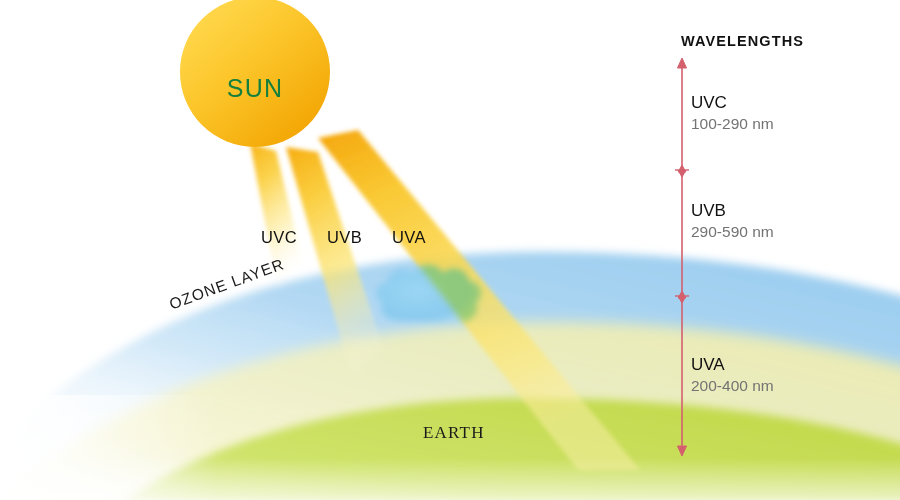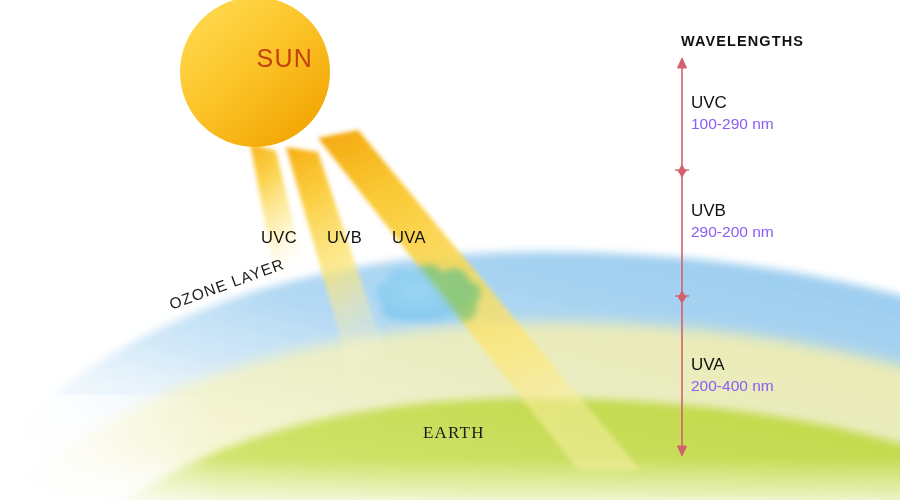--- a/index.html
+++ b/index.html
@@ -13,25 +13,25 @@
   #stage{position:absolute;left:0;top:0;width:900px;height:500px;}
   svg.layer{position:absolute;left:0;top:0;width:900px;height:500px;}
 
   .lbl{
     position:absolute;
     color:#1a1a1a;
     white-space:nowrap;
     font-family:"Liberation Sans", sans-serif;
   }
   #sun-label{
-    left:197px;top:44px;width:116px;
-    text-align:right;
+    left:197px;top:74px;width:116px;
+    text-align:center;
     font-size:25px;
     letter-spacing:1.2px;
-    color:#c2410c;
+    color:#15803d;
   }
   .ray-label{font-size:16.5px;letter-spacing:.4px;color:#111;}
   #ray-label-uvc{left:261px;top:228px;}
   #ray-label-uvb{left:327px;top:228px;}
   #ray-label-uva{left:392px;top:228px;}
 
   #ozone-label{
     left:170px;top:296px;
     font-size:15.5px;
     letter-spacing:1.1px;
@@ -55,21 +55,21 @@
     color:#111;
   }
   .band{position:absolute;left:691px;}
   .band .band-name{
     font-size:17px;
     color:#111;
     line-height:21px;
   }
   .band .band-range{
     font-size:15.5px;
-    color:#8b5cf6;
+    color:#737373;
     line-height:21px;
   }
   #band-uvc{top:92px;}
   #band-uvb{top:200px;}
   #band-uva{top:354px;}
 </style>
 </head>
 <body>
 
 <div id="stage">
@@ -251,20 +251,20 @@
   <div class="lbl" id="earth-label">EARTH</div>
 
   <div class="lbl" id="scale-title">WAVELENGTHS</div>
 
   <div class="band" id="band-uvc">
     <div class="band-name">UVC</div>
     <div class="band-range">100-290 nm</div>
   </div>
   <div class="band" id="band-uvb">
     <div class="band-name">UVB</div>
-    <div class="band-range">290-200 nm</div>
+    <div class="band-range">290-590 nm</div>
   </div>
   <div class="band" id="band-uva">
     <div class="band-name">UVA</div>
     <div class="band-range">200-400 nm</div>
   </div>
 
 </div>
 
 </body></html>

